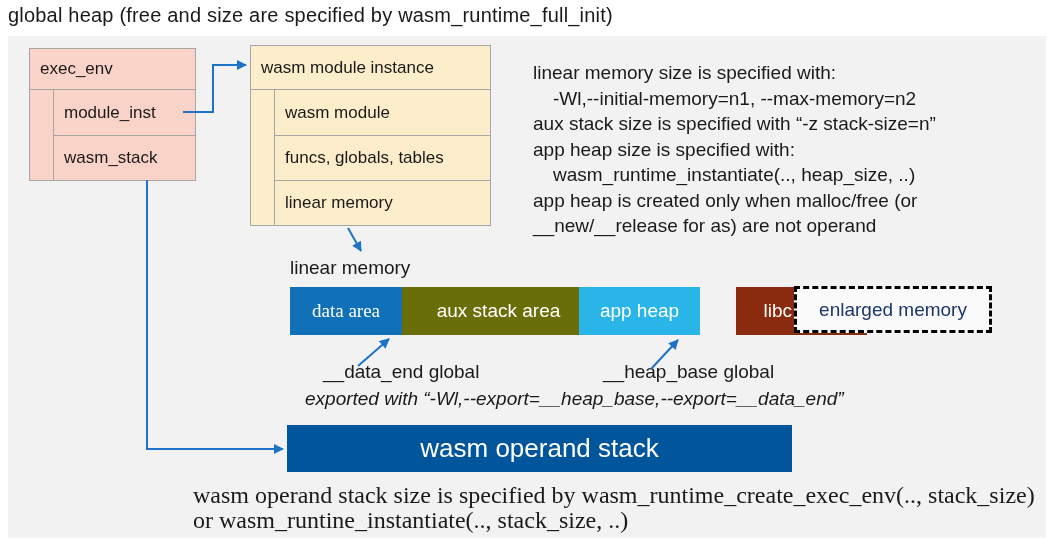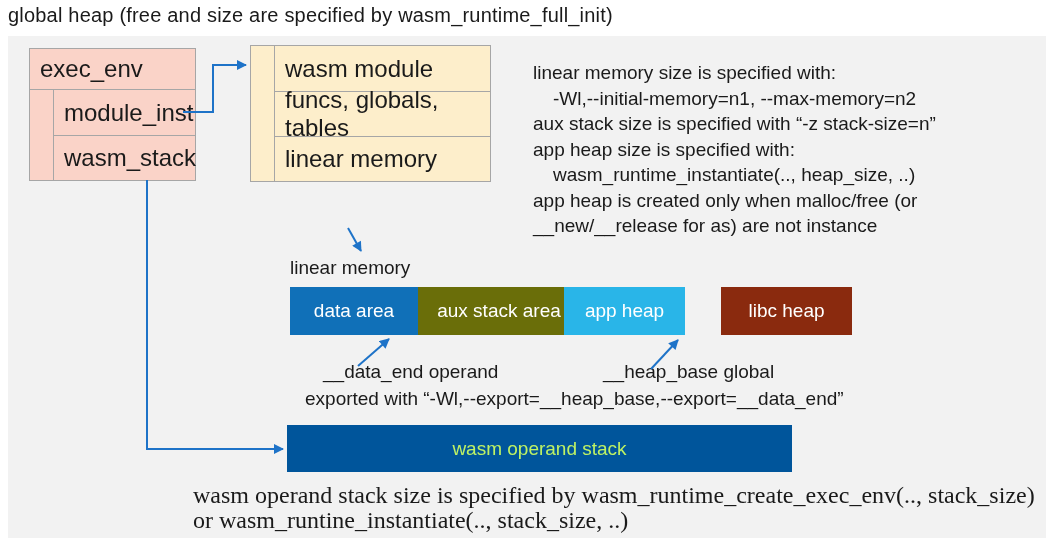--- a/index.html
+++ b/index.html
@@ -15,21 +15,21 @@
   .title {
     position: absolute; left: 8px; top: 4px;
     font-size: 20px; letter-spacing: 0.2px;
   }
   .panel {
     position: absolute; left: 8px; top: 36px;
     width: 1038px; height: 502px;
     background: #f2f2f2;
   }
   
-  .struct-box { position: absolute; border: 1px solid #a6a6a6; font-size: 24px; }
+  .struct-box { position: absolute; border: 1px solid #a6a6a6; font-size: 17px; }
   .struct-box.pink  { background: #fad3c8; }
   .struct-box.yellow{ background: #fdeecb; }
   .box-header { display: flex; align-items: center; padding-left: 10px; border-bottom: 1px solid #a6a6a6; }
   .box-body { display: flex; }
   .indent-strip { width: 24px; border-right: 1px solid #a6a6a6; flex: 0 0 24px; }
   .rows { flex: 1; }
   .row { height: 45px; display: flex; align-items: center; padding-left: 10px; }
   .row + .row { border-top: 1px solid #a6a6a6; }
   #exec-env-box { left: 29px; top: 48px; width: 167px; }
   #exec-env-box .box-header { height: 41px; }
@@ -44,41 +44,41 @@
   
   .lm-label { position: absolute; left: 290px; top: 257px; font-size: 19px; }
   .membar {
     position: absolute; left: 290px; top: 287px; height: 48px;
     display: flex;
   }
   .seg {
     display: flex; align-items: center; justify-content: center;
     color: #ffffff; font-size: 19px; white-space: nowrap;
   }
-  .seg-data { width: 128px; }
-  .seg-aux  { width: 146px; padding-left: 16px; }
+  .seg-data { width: 112px; font-family: Liberation Serif, serif; }
+  .seg-aux  { width: 177px; padding-left: 16px; }
   .seg-app  { width: 121px; }
   .seg-libc { width: 131px; margin-left: 36px; }
   .enlarged {
     position: absolute; left: 794px; top: 286px; width: 198px; height: 47px;
     border: 3px dashed #000000; background: #fafafa;
     display: flex; align-items: center; justify-content: center;
     font-size: 19px; color: #1b3668;
   }
   
   .glabel { position: absolute; font-size: 19px; white-space: nowrap; }
   #data-end-label  { left: 323px; top: 361px; }
   #heap-base-label { left: 603px; top: 361px; }
-  #exported-label  { left: 305px; top: 388px; }
+  #exported-label  { left: 305px; top: 388px; font-style: italic; }
   
   .opstack {
     position: absolute; left: 287px; top: 425px; width: 505px; height: 47px;
-    background: #00559b; color: #bef264;
+    background: #00559b; color: #ffffff;
     display: flex; align-items: center; justify-content: center;
-    font-size: 19px;
+    font-size: 26px;
   }
   
   .footer {
     position: absolute; left: 193px; top: 483px;
     font-size: 24px; line-height: 25px; white-space: nowrap; font-family: Liberation Serif, serif;
   }
   
   #arrows { position: absolute; left: 0; top: 0; width: 1054px; height: 547px; pointer-events: none; }
 </style>
 </head>
@@ -95,51 +95,53 @@
     <div class="box-body">
       <div class="indent-strip"></div>
       <div class="rows">
         <div class="row">module_inst</div>
         <div class="row">wasm_stack</div>
       </div>
     </div>
   </div>
 
   <div class="struct-box yellow" id="instance-box">
+    <div class="box-header">wasm module instance</div>
     <div class="box-body">
       <div class="indent-strip"></div>
       <div class="rows">
         <div class="row">wasm module</div>
         <div class="row">funcs, globals, tables</div>
         <div class="row">linear memory</div>
       </div>
     </div>
   </div>
 
   <div class="notes">
     <div>linear memory size is specified with:</div>
     <div class="indented">-Wl,--initial-memory=n1, --max-memory=n2</div>
     <div>aux stack size is specified with “-z stack-size=n”</div>
     <div>app heap size is specified with:</div>
     <div class="indented">wasm_runtime_instantiate(.., heap_size, ..)</div>
     <div>app heap is created only when malloc/free (or</div>
-    <div>__new/__release for as) are not instance</div>
+    <div>__new/__release for as) are not operand</div>
   </div>
 
   <div class="lm-label">linear memory</div>
 
   <div class="membar">
     <div class="seg seg-data" style="background-color: rgb(16, 112, 184);">data area</div>
     <div class="seg seg-aux" style="background-color: rgb(106, 110, 9);">aux stack area</div>
     <div class="seg seg-app" style="background-color: rgb(41, 181, 232);">app heap</div>
     <div class="seg seg-libc" style="background-color: rgb(138, 42, 14);">libc heap</div>
   </div>
 
+  <div class="enlarged">enlarged memory</div>
 
-  <div class="glabel" id="data-end-label">__data_end operand</div>
+  <div class="glabel" id="data-end-label">__data_end global</div>
   <div class="glabel" id="heap-base-label">__heap_base global</div>
   <div class="glabel" id="exported-label">exported with “-Wl,--export=__heap_base,--export=__data_end”</div>
 
   <div class="opstack">wasm operand stack</div>
 
   <div class="footer">
     <div>wasm operand stack size is specified by wasm_runtime_create_exec_env(.., stack_size)</div>
     <div>or wasm_runtine_instantiate(.., stack_size, ..)</div>
   </div>
 

